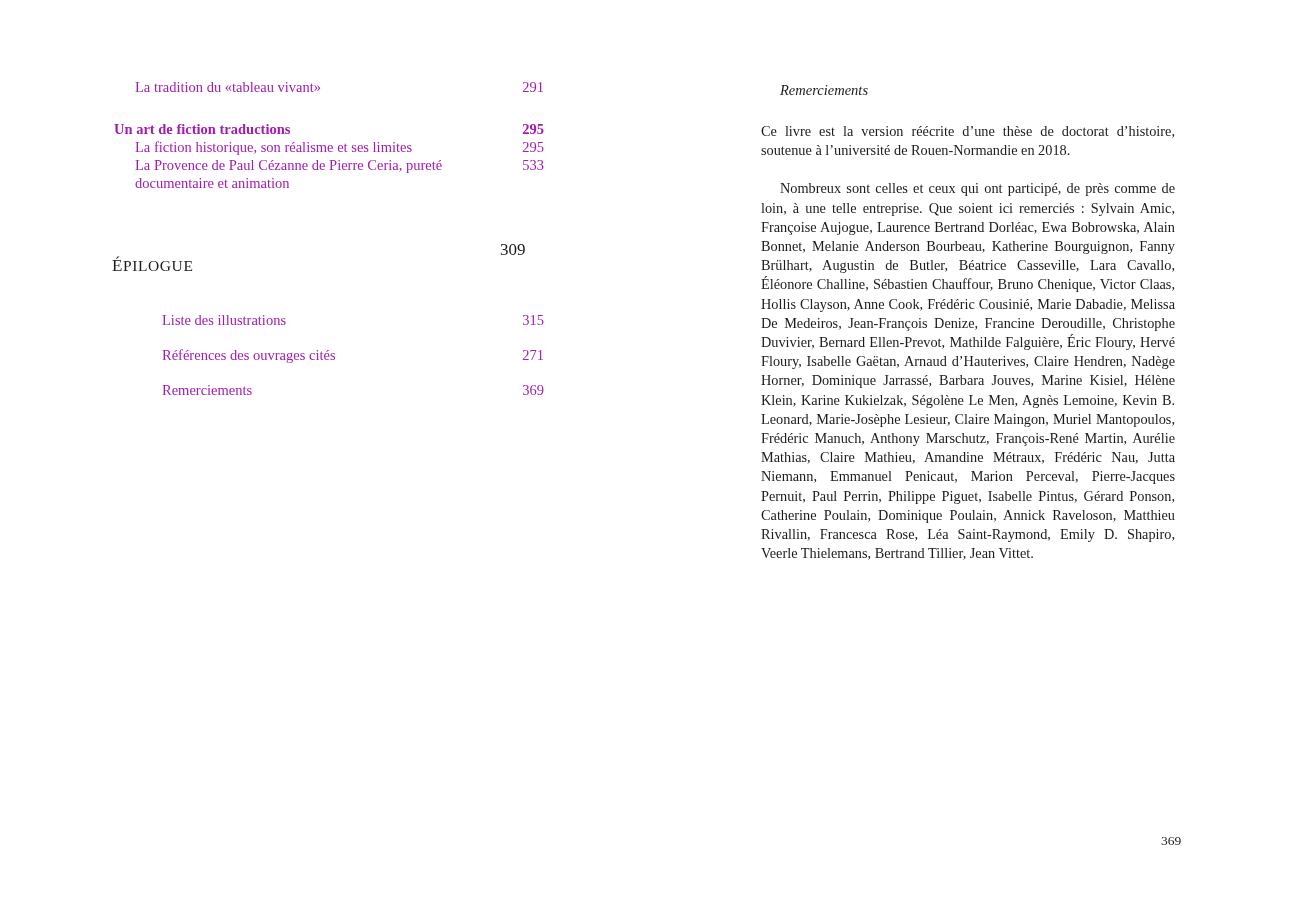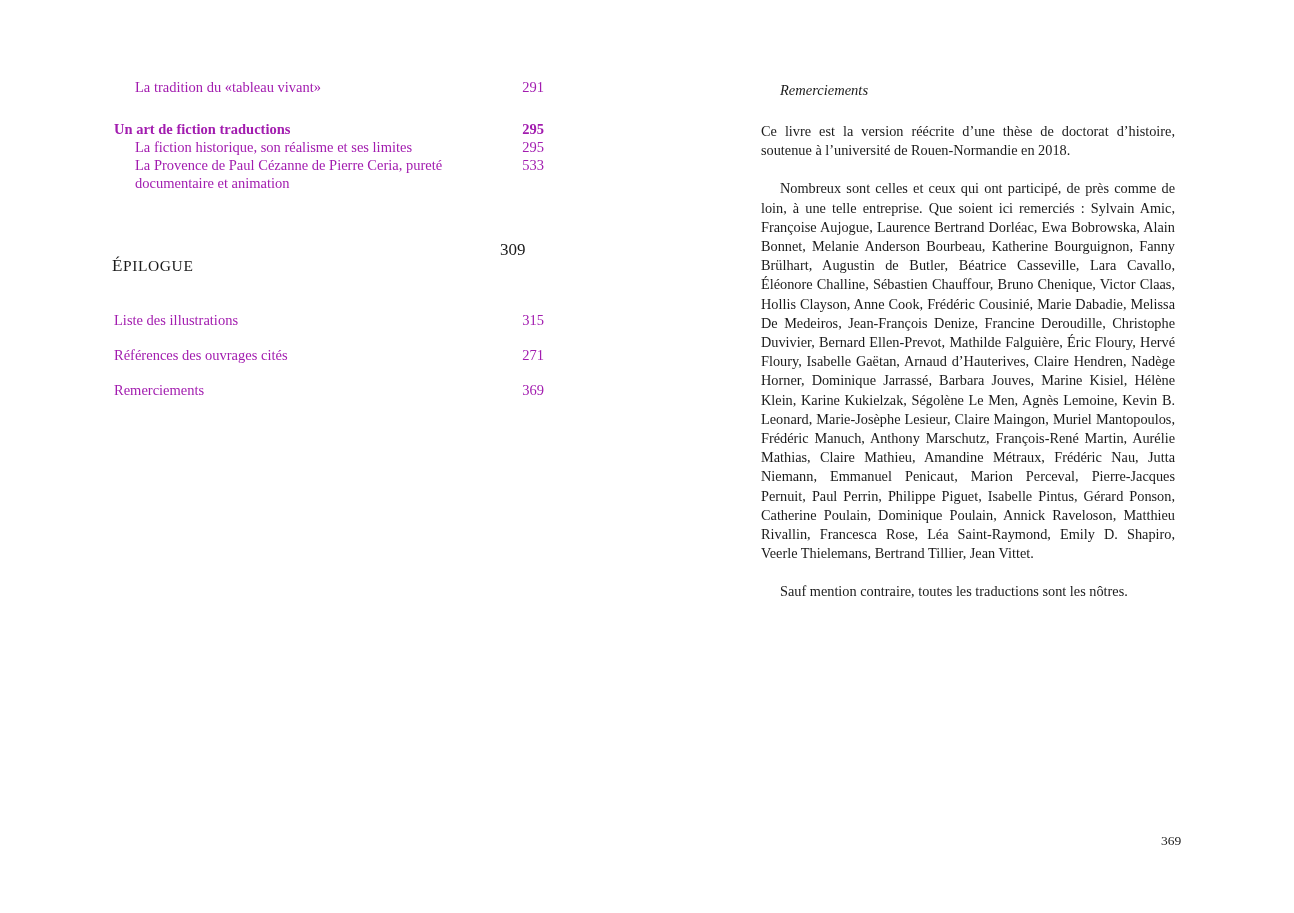--- a/index.html
+++ b/index.html
@@ -69,21 +69,21 @@
     top: 240px;
     font-size: 17px;
   }
 
   .tail-rows {
     position: absolute;
     left: 114px;
     top: 311px;
     width: 430px;
   }
-  .tail-rows .toc-row { margin-bottom: 17px; }
+  .tail-rows .toc-row { margin-bottom: 17px; margin-left: 48px; }
 
   
   .ack {
     position: absolute;
     left: 761px;
     top: 82px;
     width: 421px;
   }
   .ack-title {
     font-style: italic;
@@ -162,18 +162,17 @@
       <span class="pg">369</span>
     </div>
   </div>
 
   <div class="ack">
     <div class="ack-title">Remerciements</div>
     <p>Ce livre est la version réécrite d’une thèse de doctorat d’histoire, soutenue à l’université de Rouen-Normandie en 2018.</p>
     <div class="spacer"></div>
     <p class="para-indent">Nombreux sont celles et ceux qui ont participé, de près comme de loin, à une telle entreprise. Que soient ici remerciés : Sylvain Amic, Françoise Aujogue, Laurence Bertrand Dorléac, Ewa Bobrowska, Alain Bonnet, Melanie Anderson Bourbeau, Katherine Bourguignon, Fanny Brülhart, Augustin de Butler, Béatrice Casseville, Lara Cavallo, Éléonore Challine, Sébastien Chauffour, Bruno Chenique, Victor Claas, Hollis Clayson, Anne Cook, Frédéric Cousinié, Marie Dabadie, Melissa De Medeiros, Jean-François Denize, Francine Deroudille, Christophe Duvivier, Bernard Ellen-Prevot, Mathilde Falguière, Éric Floury, Hervé Floury, Isabelle Gaëtan, Arnaud d’Hauterives, Claire Hendren, Nadège Horner, Dominique Jarrassé, Barbara Jouves, Marine Kisiel, Hélène Klein, Karine Kukielzak, Ségolène Le Men, Agnès Lemoine, Kevin B. Leonard, Marie-Josèphe Lesieur, Claire Maingon, Muriel Mantopoulos, Frédéric Manuch, Anthony Marschutz, François-René Martin, Aurélie Mathias, Claire Mathieu, Amandine Métraux, Frédéric Nau, Jutta Niemann, Emmanuel Penicaut, Marion Perceval, Pierre-Jacques Pernuit, Paul Perrin, Philippe Piguet, Isabelle Pintus, Gérard Ponson, Catherine Poulain, Dominique Poulain, Annick Raveloson, Matthieu Rivallin, Francesca Rose, Léa Saint-Raymond, Emily D. Shapiro, Veerle Thielemans, Bertrand Tillier, Jean Vittet.</p>
     <div class="spacer"></div>
-    <p class="para-indent">Sauf mention contraire, toutes les traductions sont les nôtres.</p>
   </div>
 
   <div class="folio">369</div>
 
 </div>
 
 </body></html>

